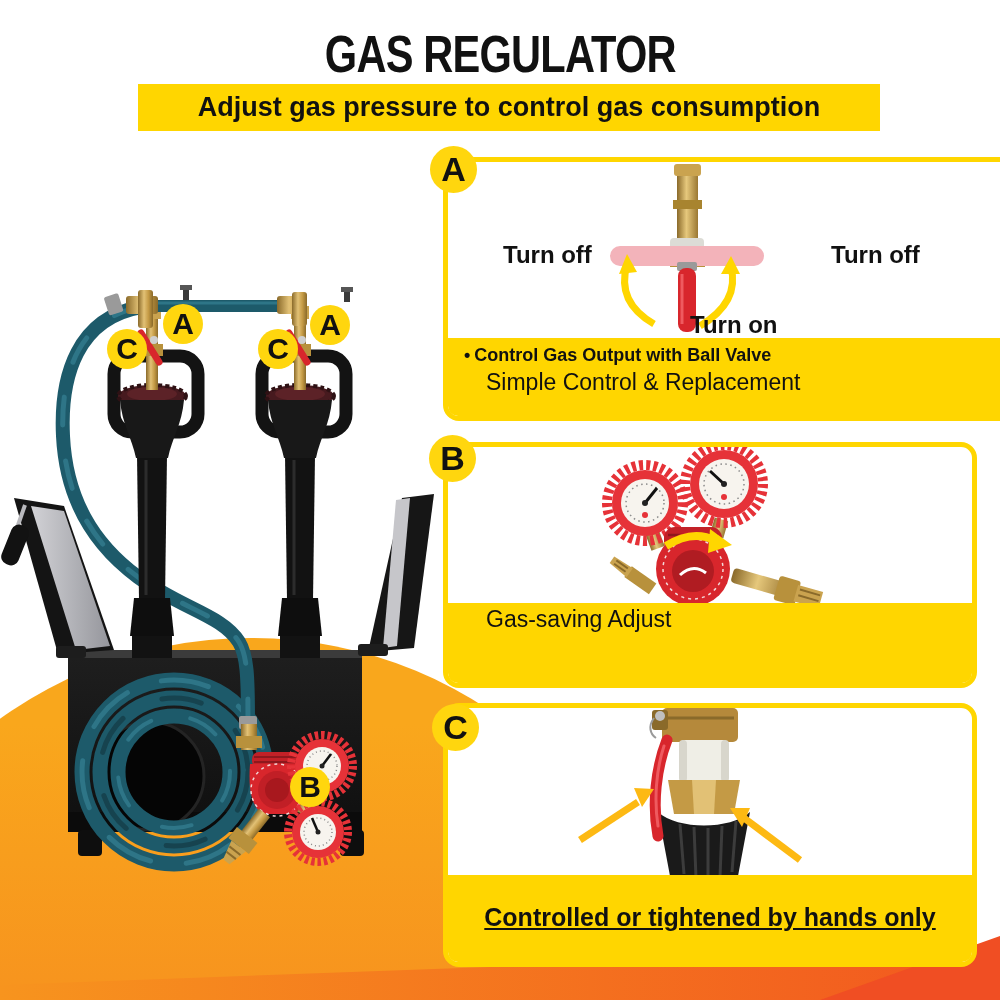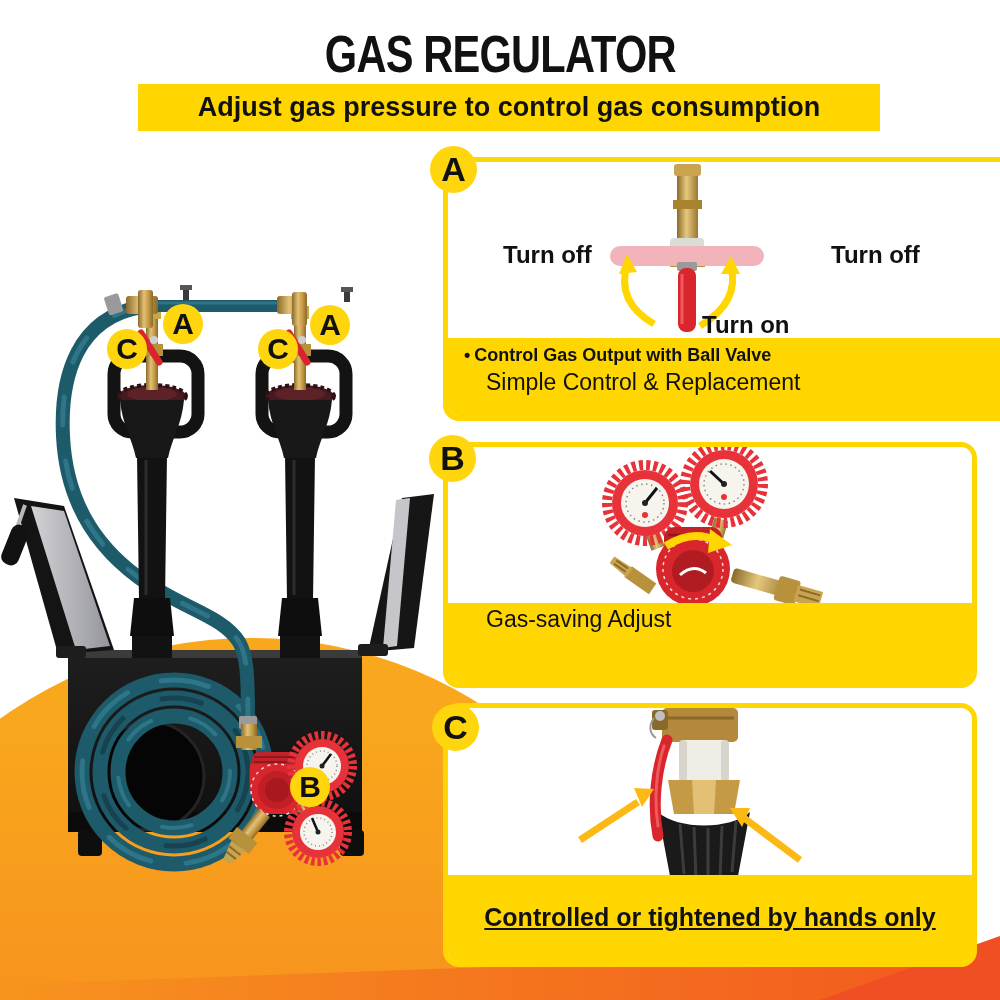--- a/index.html
+++ b/index.html
@@ -223,21 +223,21 @@
       <path d="M 206,162 Q 168,140 179,103" fill="none" stroke="#ffd600" stroke-width="7"></path>
       <polygon points="171,112 179,92 189,110" fill="#ffd600"></polygon>
     </g>
     <g>
       <path d="M 252,164 Q 292,140 283,105" fill="none" stroke="#ffd600" stroke-width="7"></path>
       <polygon points="273,112 283,94 292,112" fill="#ffd600"></polygon>
     </g>
   </svg>
   <span class="anno" style="left:55px;top:79px;">Turn off</span>
   <span class="anno" style="left:383px;top:79px;">Turn off</span>
-  <span class="anno" style="left:254px;top:149px;">Turn on</span>
+  <span class="anno" style="left:242px;top:149px;">Turn on</span>
   <div class="caption">
     <div class="cap-heading"><span class="bullet">•</span><span>Control Gas Output with Ball Valve</span></div>
     <div class="cap-sub">Simple Control &amp; Replacement</div>
   </div>
 </div>
 
 <div class="abs panel" id="panel-b">
   <svg class="panel-ill" width="524" height="161" viewBox="0 0 524 161">
 
     <rect x="200" y="84" width="14" height="18" fill="url(#brassG2)" transform="rotate(-20 207 93)"></rect>

